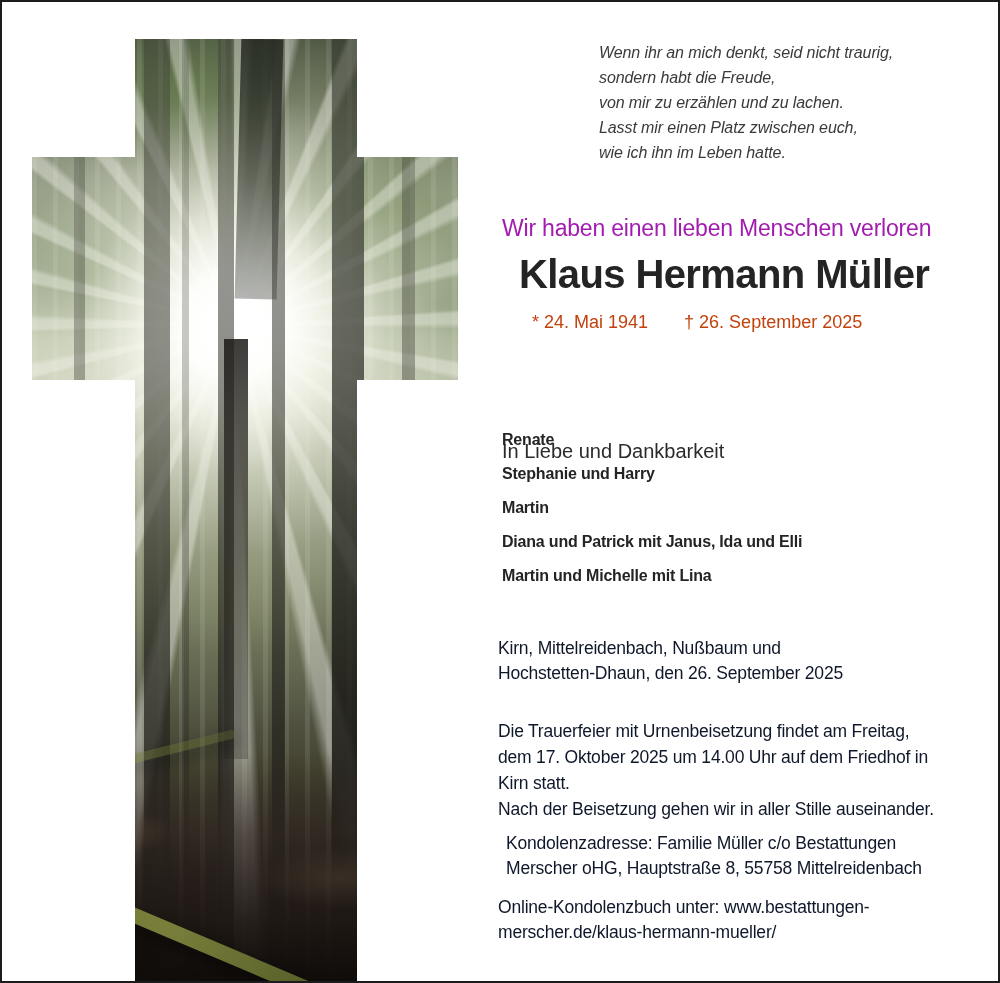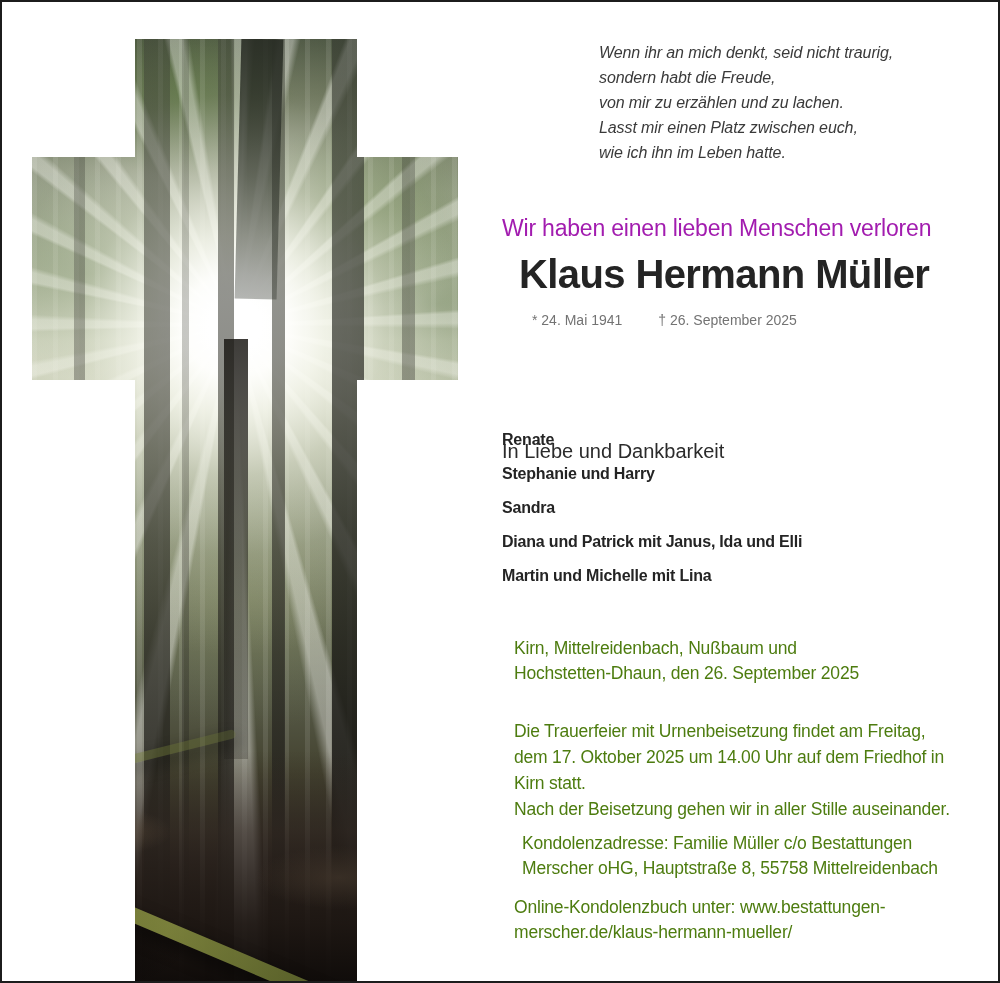--- a/index.html
+++ b/index.html
@@ -97,34 +97,34 @@
   .intro {
     position:absolute; left:500px; top:213px;
     font-size:23px; font-weight:400; color:#a21caf; letter-spacing:-0.2px;
   }
   .deceased-name {
     position:absolute; left:517px; top:250px;
     font-size:40px; font-weight:700; color:#242424; letter-spacing:-0.6px;
   }
   .dates {
     position:absolute; left:530px; top:310px;
-    font-size:14px; color:#737373;
+    font-size:18px; color:#c2410c;
   }
   .dates .death { margin-left:36px; }
   .farewell {
     position:absolute; left:500px; top:390px;
     font-size:20px; color:#2b2b2b;margin-top:48px;
   }
   .family {
     position:absolute; left:500px; top:421px;
     font-size:16px; font-weight:700; line-height:34px; color:#242424; letter-spacing:-0.2px;
   }
   .body-block {
-    position:absolute; left:512px;
-    font-size:17.5px; line-height:25px; letter-spacing:-0.2px; color:#4d7c0f;
+    position:absolute; left:496px;
+    font-size:17.5px; line-height:25px; letter-spacing:-0.2px; color:#0f172a;
   }
   .places     { top:634px; }
   .funeral    { top:716px; line-height:26px; }
   .condolence { top:829px;margin-left:8px; }
   .online     { top:893px; }
 </style>
 </head>
 <body>
 
 <div class="page">
@@ -160,21 +160,21 @@
 
     <div class="dates line">
       <span class="birth">* 24. Mai 1941</span><span class="death">† 26. September 2025</span>
     </div>
 
     <div class="farewell line">In Liebe und Dankbarkeit</div>
 
     <div class="family">
       <div class="line">Renate</div>
       <div class="line">Stephanie und Harry</div>
-      <div class="line">Sandra</div>
+      <div class="line">Martin</div>
       <div class="line">Diana und Patrick mit Janus, Ida und Elli</div>
       <div class="line">Martin und Michelle mit Lina</div>
     </div>
 
     <div class="body-block places">
       <div class="line">Kirn, Mittelreidenbach, Nußbaum und</div>
       <div class="line">Hochstetten-Dhaun, den 26. September 2025</div>
     </div>
 
     <div class="body-block funeral">

